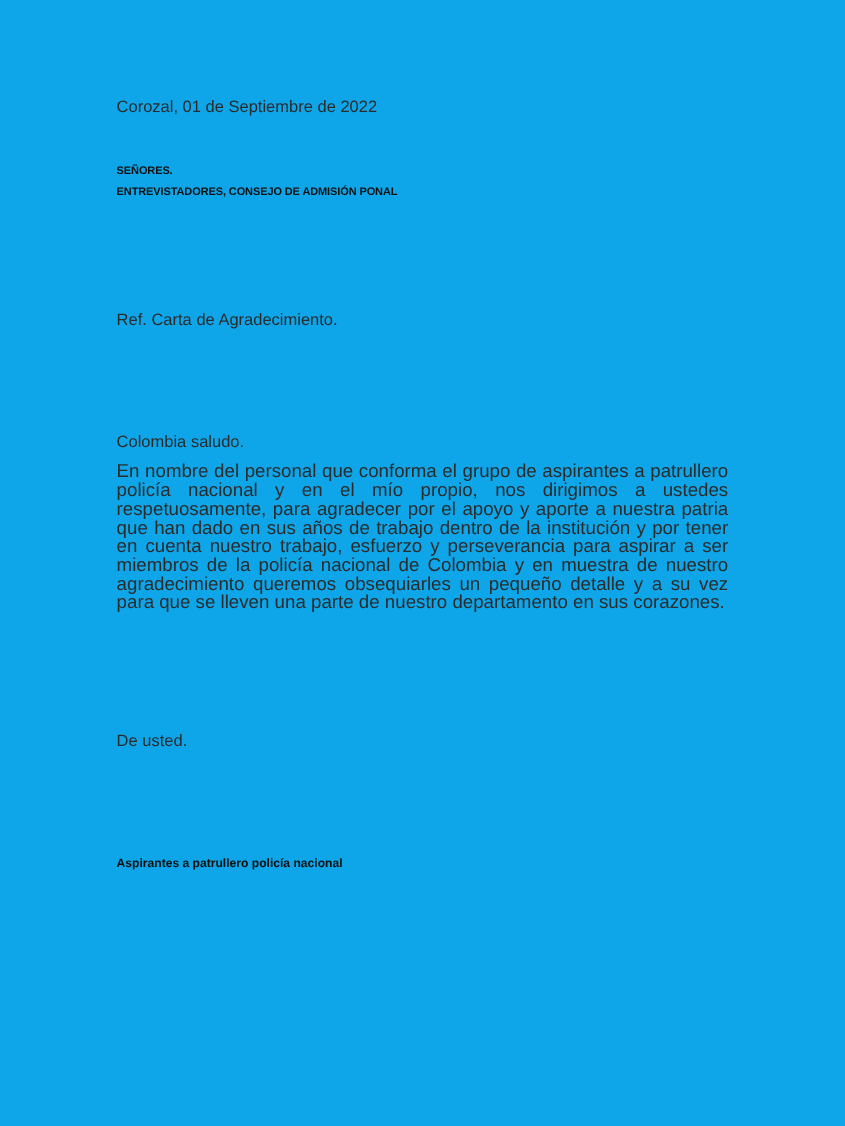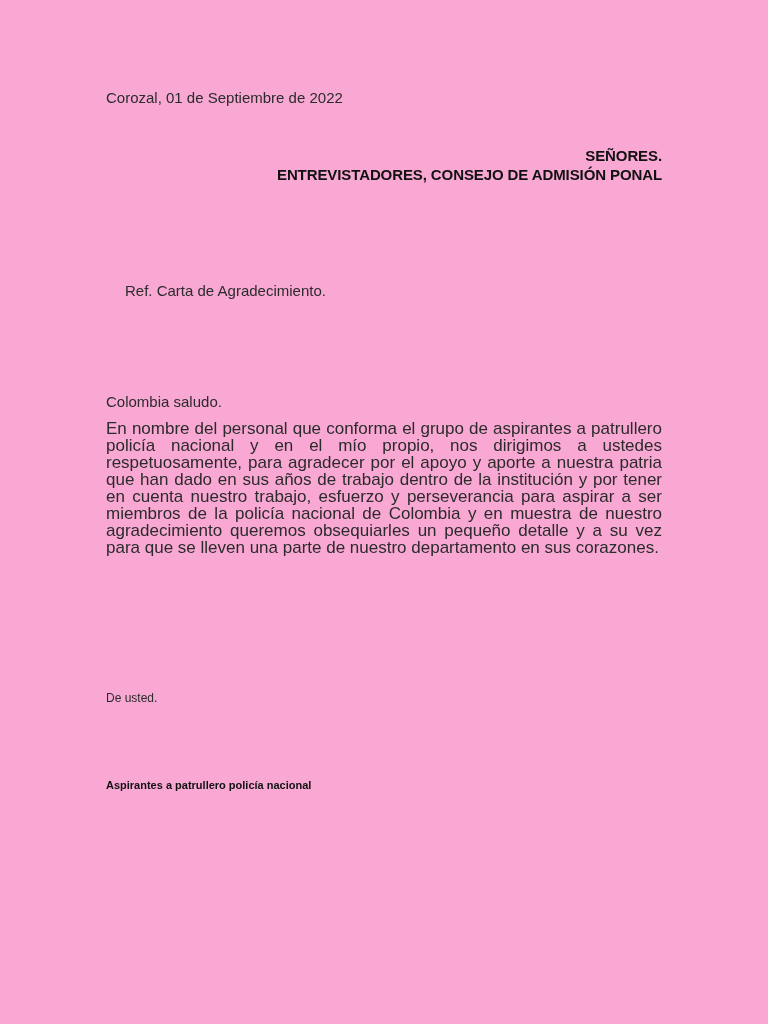--- a/index.html
+++ b/index.html
@@ -12,21 +12,21 @@
   body {
     font-family: "Liberation Sans", sans-serif;
     -webkit-font-smoothing: antialiased;
   }
 
   .page {
     position: relative;
     width: 768px;
     height: 1024px;
     margin: 0 auto;
-    background: #f9a8d4;
+    background: #0ea5e9;
     overflow: hidden;
   }
 
   
   .content {
     position: absolute;
     left: 106px;
     top: 0;
     width: 556px;
   }
@@ -40,42 +40,40 @@
     line-height: 20px;
     color: #2b2b2b;
     white-space: nowrap;
   }
 
   .addressee {
     position: absolute;
     top: 146px;
     left: 0;
     width: 100%;
-    font-size: 15px;
+    font-size: 10px;
     font-weight: bold;
     line-height: 19px;
     color: #111111;
     letter-spacing: -0.1px;
-    text-align: right;
   }
 
   .addressee div {
     white-space: nowrap;
   }
 
   .line-ref {
     position: absolute;
     top: 281px;
     left: 0;
     width: 100%;
     font-size: 15px;
     line-height: 20px;
     color: #2b2b2b;
     white-space: nowrap;
-    margin-left: 19px;
   }
 
   .line-greeting {
     position: absolute;
     top: 392px;
     left: 0;
     width: 100%;
     font-size: 15px;
     line-height: 20px;
     color: #2b2b2b;
@@ -90,24 +88,24 @@
     font-size: 17px;
     line-height: 17px;
     color: #2b2b2b;
     text-align: justify;
     text-justify: inter-word;
     hyphens: none;
   }
 
   .line-farewell {
     position: absolute;
-    top: 688px;
+    top: 664px;
     left: 0;
     width: 100%;
-    font-size: 12px;
+    font-size: 15px;
     line-height: 20px;
     color: #2b2b2b;
     white-space: nowrap;
   }
 
   .signature {
     position: absolute;
     top: 775px;
     left: 0;
     width: 100%;

